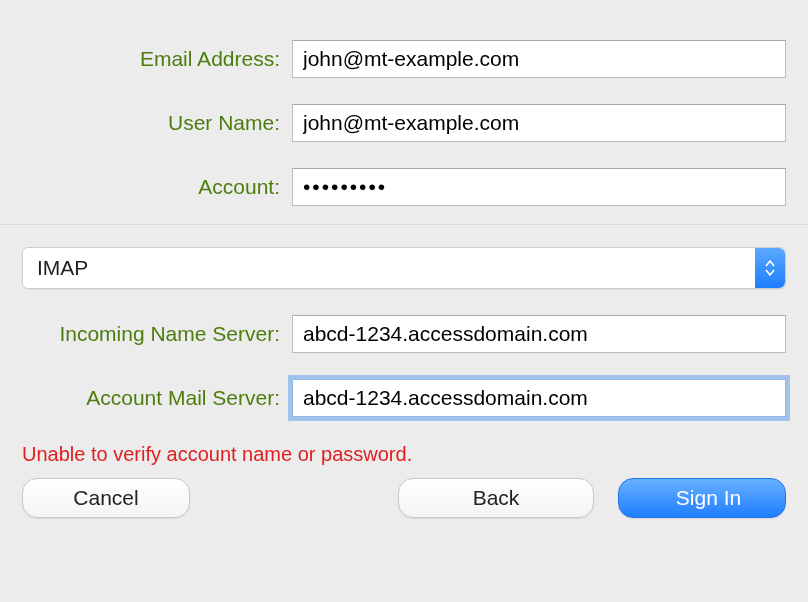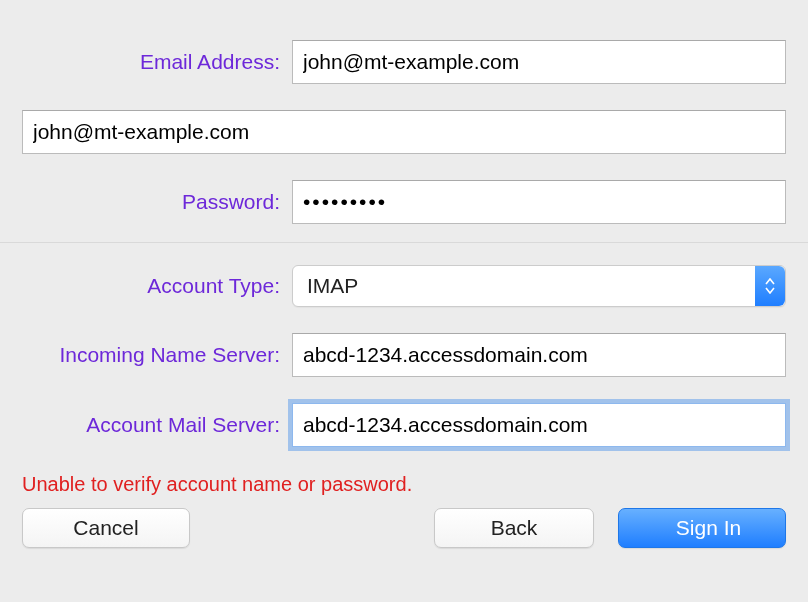--- a/index.html
+++ b/index.html
@@ -23,28 +23,28 @@
   .row {
     display: flex;
     align-items: center;
     margin-bottom: 26px;
   }
   .row:last-child { margin-bottom: 0; }
   .lbl {
     width: 270px;
     text-align: right;
     padding-right: 12px;
-    color: #6d28d9;
+    color: #4d7c0f;
   }
   .field {
     flex: 1;
   }
   .text-input {
     width: 100%;
-    height: 44px;
+    height: 38px;
     font-size: 21px;
     font-family: inherit;
     padding: 4px 10px;
     border: 1px solid #bbb;
     border-top-color: #a9a9a9;
     background: #fff;
     outline: none;
   }
   .text-input.focused {
     border: 1px solid #8db8ee;
@@ -82,72 +82,72 @@
     color: #e02020;
     font-size: 20px;
     margin: 14px 0 12px 0;
   }
   .button-row {
     display: flex;
     gap: 24px;
   }
   .btn {
     height: 40px;
-    border-radius: 7px;
+    border-radius: 15px;
     font-size: 21px;
     font-family: inherit;
     border: 1px solid #c8c8c8;
     background: linear-gradient(to bottom, #ffffff, #f4f4f4);
     box-shadow: 0 1px 1px rgba(0,0,0,0.08);
     cursor: default;
     padding: 0;
   }
   .btn-default { color: #222; }
   .btn-primary {
     color: #fff;
     border: 1px solid #1e77e8;
     background: linear-gradient(to bottom, #67b0ff, #1f7eff);
     padding-left: 13px;
   }
   .btn-cancel { width: 168px; }
-  .btn-back   { width: 160px; }
+  .btn-back   { width: 196px; }
   .btn-signin { width: 168px; }
   .spacer { flex: 1; }
 </style>
 </head>
 <body>
 
 <div class="section-top">
 
   <div class="row">
     <div class="lbl">Email Address:</div>
     <div class="field">
       <input type="text" class="text-input" value="john@mt-example.com" style="">
     </div>
   </div>
 
   <div class="row">
+    <div class="lbl">User Name:</div>
     <div class="field">
       <input type="text" class="text-input" value="john@mt-example.com" style="">
     </div>
   </div>
 
   <div class="row">
-    <div class="lbl">Password:</div>
+    <div class="lbl">Account:</div>
     <div class="field">
       <input type="text" class="text-input" style="letter-spacing: 2px;" value="•••••••••">
     </div>
   </div>
 
 </div>
 
 <div class="section-bottom">
 
   <div class="row">
-    <div class="lbl">Account Type:</div>
     <div class="field">
       <div class="select-wrap">
         <span>IMAP</span>
         <div class="select-arrows">
           <svg width="10" height="7" viewBox="0 0 10 7">
               <path d="M1 6 L5 1 L9 6" fill="none" stroke="#fff" stroke-width="1.6"></path>
             </svg>
           <svg width="10" height="7" viewBox="0 0 10 7">
               <path d="M1 1 L5 6 L9 1" fill="none" stroke="#fff" stroke-width="1.6"></path>
             </svg>

